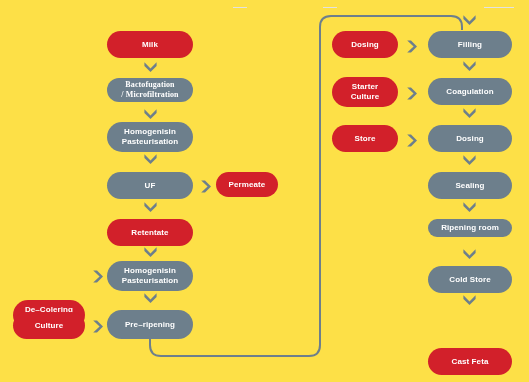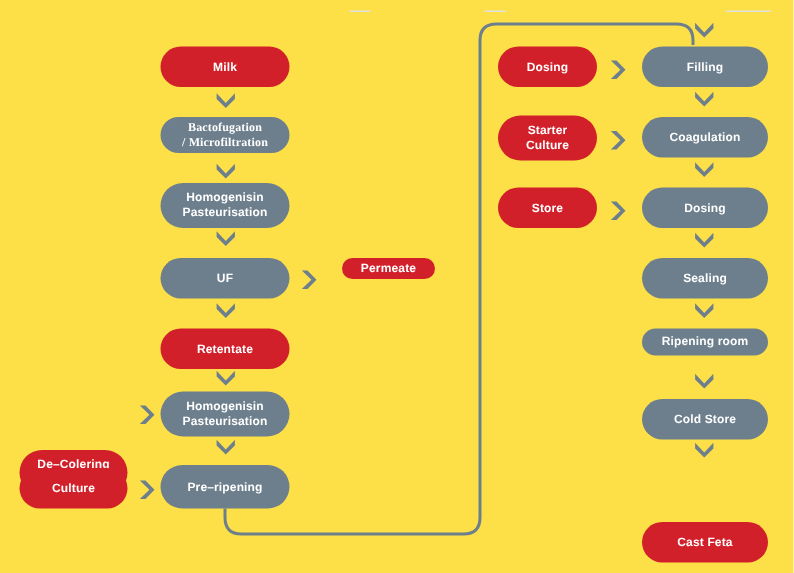--- a/index.html
+++ b/index.html
@@ -81,21 +81,21 @@
       </div>
       <div class="node gray" style="left: 107px; top: 78px; width: 86px; height: 24px; border-radius: 15px; font-family: Liberation Serif, serif;">
         <span class="label">Bactofugation<br>/ Microfiltration</span>
       </div>
       <div class="node gray" style="left: 107px; top: 122px; width: 86px; height: 30px; border-radius: 15px;">
         <span class="label">Homogenisin<br>Pasteurisation</span>
       </div>
       <div class="node gray" style="left: 107px; top: 172px; width: 86px; height: 27px; border-radius: 13.5px;">
         <span class="label">UF</span>
       </div>
-      <div class="node red" style="left: 228px; top: 172px; width: 62px; height: 14px; border-radius: 12.5px;">
+      <div class="node red" style="left: 216px; top: 172px; width: 62px; height: 25px; border-radius: 12.5px;">
         <span class="label">Permeate</span>
       </div>
       <div class="node red" style="left: 107px; top: 219px; width: 86px; height: 27px; border-radius: 13.5px;">
         <span class="label">Retentate</span>
       </div>
       <div class="node red" style="left: 13px; top: 255px; width: 72px; height: 30px; border-radius: 15px; margin-top: 45px;">
         <span class="label">De–Colering<br>agent</span>
       </div>
       <div class="node gray" style="left: 107px; top: 261px; width: 86px; height: 30px; border-radius: 15px;">
         <span class="label">Homogenisin<br>Pasteurisation</span>

